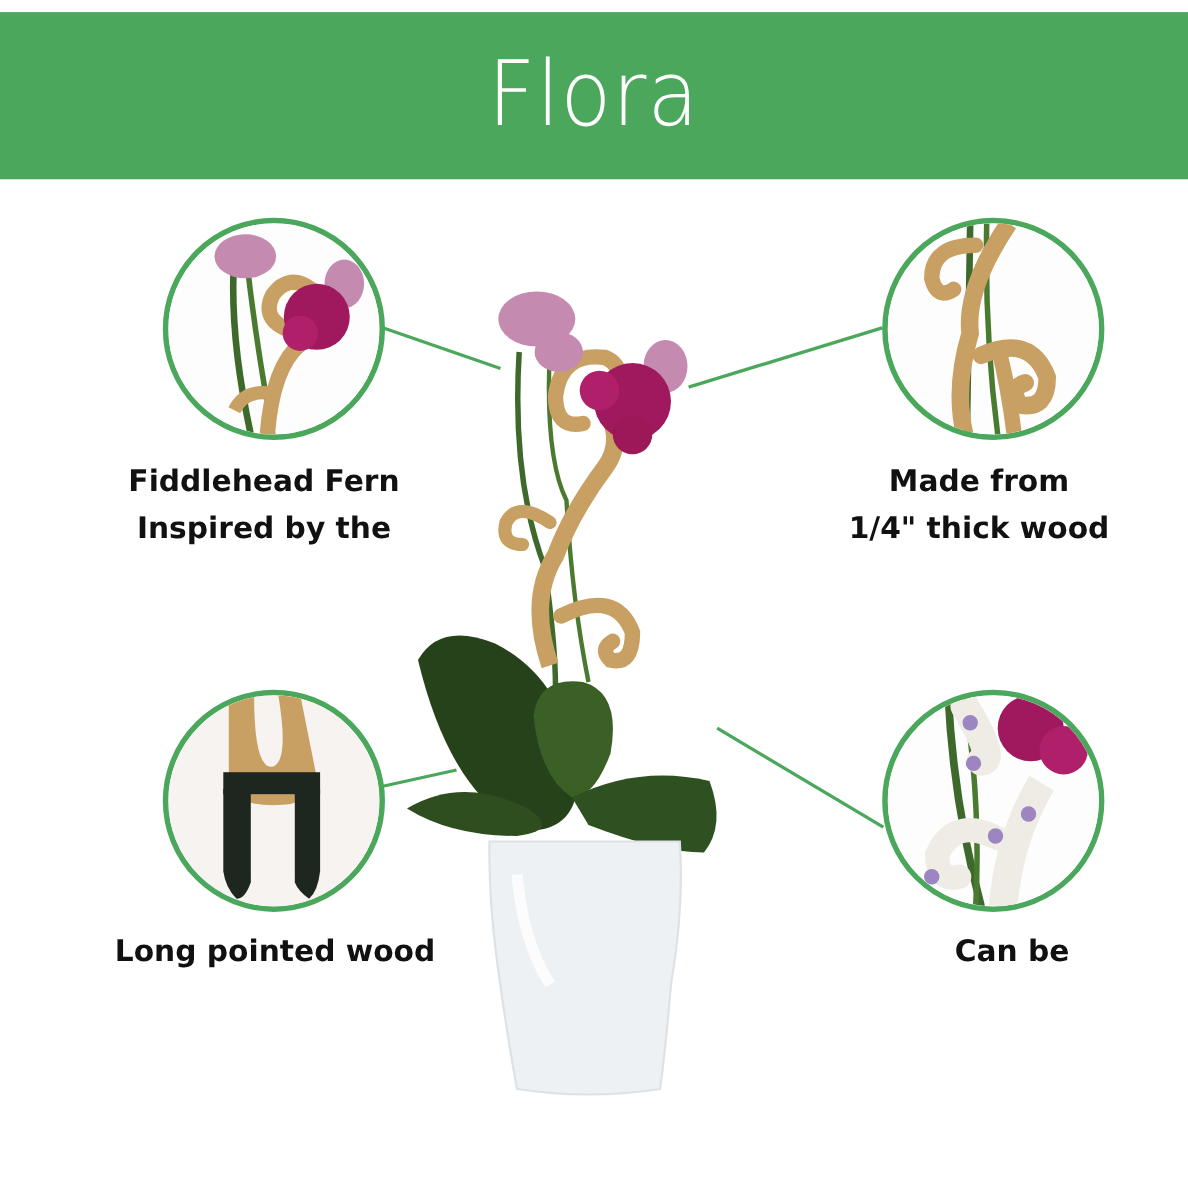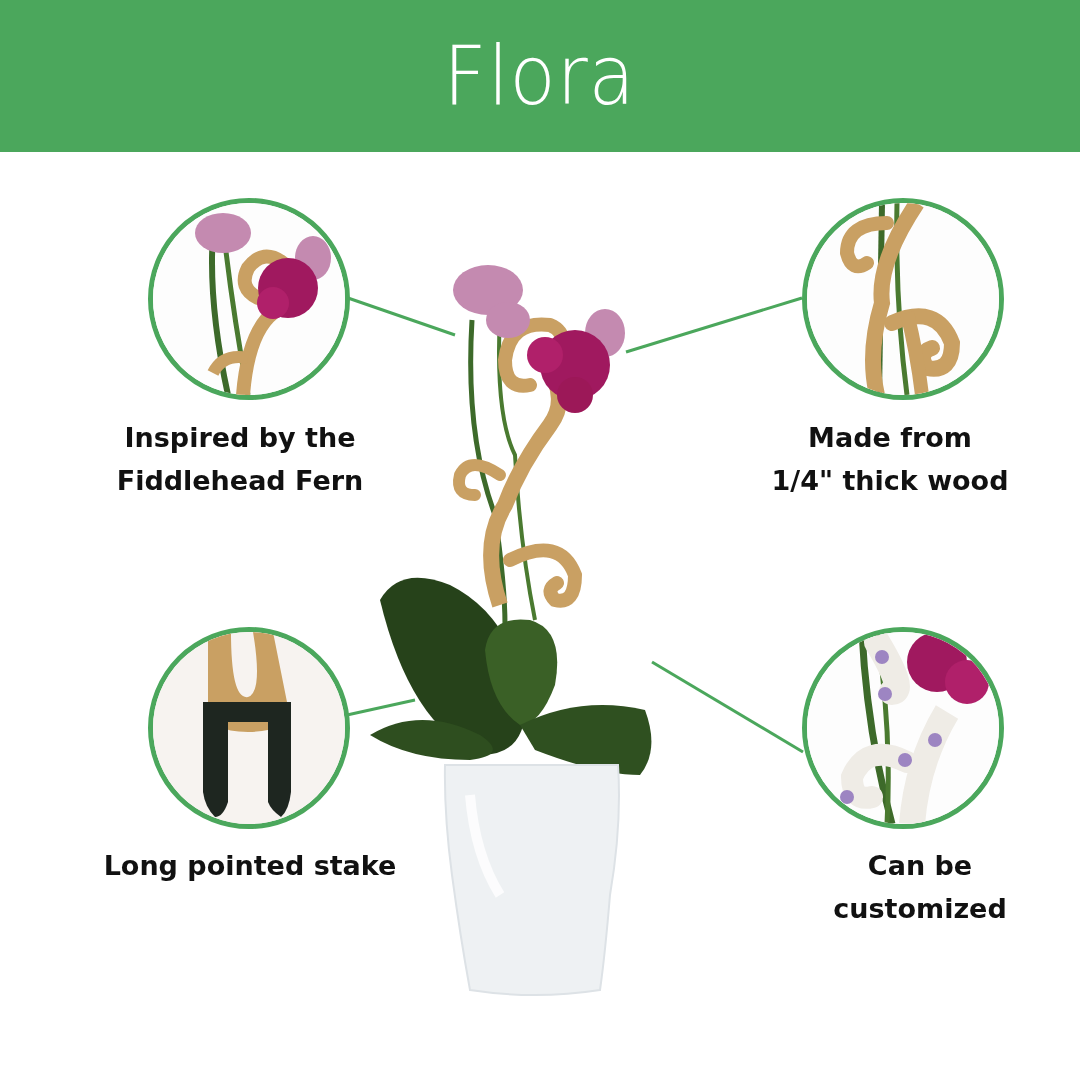--- a/index.html
+++ b/index.html
@@ -1,17 +1,17 @@
 <!DOCTYPE html>
 <html><head>
 <meta charset="utf-8">
 <style>
   html, body { margin: 0; padding: 0; }
   body { width: 1080px; height: 1080px; background: #ffffff; position: relative; overflow: hidden; font-family: "Liberation Sans", sans-serif; }
-  .banner { position: absolute; left: 0; top: 0; width: 1080px; height: 152px; background: #4ba75c; display: flex; align-items: center; justify-content: center; }
+  .banner { position: absolute; left: 0; top: 11px; width: 1080px; height: 152px; background: #4ba75c; display: flex; align-items: center; justify-content: center; }
   .banner-title { color: #ffffff; font-family: "DejaVu Sans", sans-serif; font-weight: 300; font-size: 82px; letter-spacing: 1px; line-height: 1; margin-top: 0; transform: scaleX(0.92); }
   .circle { position: absolute; width: 192px; height: 192px; border: 5px solid #4ba75c; border-radius: 50%; overflow: hidden; background: #fdfdfd; }
   .circle svg { width: 100%; height: 100%; display: block; }
   .label { position: absolute; text-align: center; font-family: "DejaVu Sans", sans-serif; font-weight: bold; font-size: 27px; line-height: 43px; color: #111111; }
   .connector { position: absolute; left: 0; top: 0; width: 1080px; height: 1080px; pointer-events: none; }
   .hero { position: absolute; left: 360px; top: 255px; width: 320px; height: 745px; }
 </style>
 </head>
 <body>
 
@@ -33,22 +33,22 @@
     <path d="M72 40 Q80 110 95 192" stroke="#4a7a30" stroke-width="5" fill="none"></path>
     <path d="M90 192 Q95 130 120 110 Q150 80 130 60 Q110 45 95 65 Q85 85 105 95" stroke="#c9a063" stroke-width="14" fill="none" stroke-linecap="round"></path>
     <path d="M60 170 Q70 150 95 155" stroke="#c9a063" stroke-width="12" fill="none"></path>
     <ellipse cx="70" cy="30" rx="28" ry="20" fill="#c48ab0"></ellipse>
     <ellipse cx="160" cy="55" rx="18" ry="22" fill="#c48ab0"></ellipse>
     <circle cx="135" cy="85" r="30" fill="#a0195f"></circle>
     <circle cx="120" cy="100" r="16" fill="#b0206a"></circle>
   </svg>
 </div>
 <div class="label" style="left:80px; top:416px; width:320px;">
+  <div>Fiddlehead Fern</div>
   <div>Inspired by the</div>
-  <div>Fiddlehead Fern</div>
 </div>
 
 <div class="circle" style="left:802px; top:198px;">
   <svg viewBox="0 0 192 192">
     <rect width="192" height="192" fill="#fdfdfd"></rect>
     <path d="M75 0 L72 192" stroke="#3d6a2a" stroke-width="6"></path>
     <path d="M90 0 Q88 100 100 192" stroke="#4a7a30" stroke-width="5" fill="none"></path>
     <path d="M110 0 Q70 60 75 100 Q60 150 70 192" stroke="#c9a063" stroke-width="16" fill="none"></path>
     <path d="M80 20 Q40 20 40 50 Q45 70 60 60" stroke="#c9a063" stroke-width="14" fill="none" stroke-linecap="round"></path>
     <path d="M85 120 Q130 100 145 140 Q145 170 120 165 Q110 150 125 145" stroke="#c9a063" stroke-width="16" fill="none" stroke-linecap="round"></path>
@@ -63,21 +63,21 @@
 <div class="circle" style="left:148px; top:627px;">
   <svg viewBox="0 0 192 192">
     <rect width="192" height="192" fill="#f7f3f0"></rect>
     <path d="M55 0 L55 75 Q55 100 95 100 Q135 100 135 75 L120 0 L100 0 Q110 60 95 65 Q78 68 78 0 Z" fill="#c9a063"></path>
     <rect x="50" y="70" width="88" height="20" fill="#1e2620"></rect>
     <path d="M50 85 L75 85 L75 170 Q70 185 62 185 Q52 175 50 160 Z" fill="#1e2620"></path>
     <path d="M115 85 L138 85 L138 160 Q136 178 128 185 Q118 178 115 170 Z" fill="#1e2620"></path>
   </svg>
 </div>
 <div class="label" style="left:70px; top:844px; width:360px;">
-  <div>Long pointed stake</div>
+  <div>Long pointed wood</div>
 </div>
 
 <div class="circle" style="left:802px; top:627px;">
   <svg viewBox="0 0 192 192">
     <rect width="192" height="192" fill="#fdfdfd"></rect>
     <path d="M55 0 Q60 100 85 192" stroke="#3d6a2a" stroke-width="7" fill="none"></path>
     <path d="M70 0 Q85 100 80 192" stroke="#4a7a30" stroke-width="5" fill="none"></path>
     <path d="M70 10 Q100 60 85 60" stroke="#efece6" stroke-width="26" fill="none" stroke-linecap="round"></path>
     <path d="M140 80 Q110 130 105 192" stroke="#efece6" stroke-width="26" fill="none"></path>
     <path d="M100 130 Q60 110 45 145 Q45 170 65 165" stroke="#efece6" stroke-width="22" fill="none" stroke-linecap="round"></path>
@@ -85,21 +85,20 @@
     <circle cx="78" cy="62" r="7" fill="#9d85c2"></circle>
     <circle cx="128" cy="108" r="7" fill="#9d85c2"></circle>
     <circle cx="98" cy="128" r="7" fill="#9d85c2"></circle>
     <circle cx="40" cy="165" r="7" fill="#9d85c2"></circle>
     <circle cx="130" cy="30" r="30" fill="#a0195f"></circle>
     <circle cx="160" cy="50" r="22" fill="#b0206a"></circle>
   </svg>
 </div>
 <div class="label" style="left:800px; top:844px; width:240px;">
   <div>Can be</div>
-  <div>customized</div>
 </div>
 
 <div class="hero">
   <svg viewBox="0 0 320 745" width="320" height="745">
 
     <path d="M112 65 Q105 180 135 260 Q145 330 145 370" stroke="#3d6a2a" stroke-width="5" fill="none"></path>
     <path d="M140 60 Q135 160 155 200 Q160 290 175 365" stroke="#4a7a30" stroke-width="4" fill="none"></path>
 
     <path d="M140 350 Q120 290 145 250 Q160 210 190 170 Q205 150 195 125" stroke="#c9a063" stroke-width="16" fill="none"></path>
     <path d="M195 125 Q215 80 190 70 Q150 65 145 105 Q145 135 170 130" stroke="#c9a063" stroke-width="14" fill="none" stroke-linecap="round"></path>

